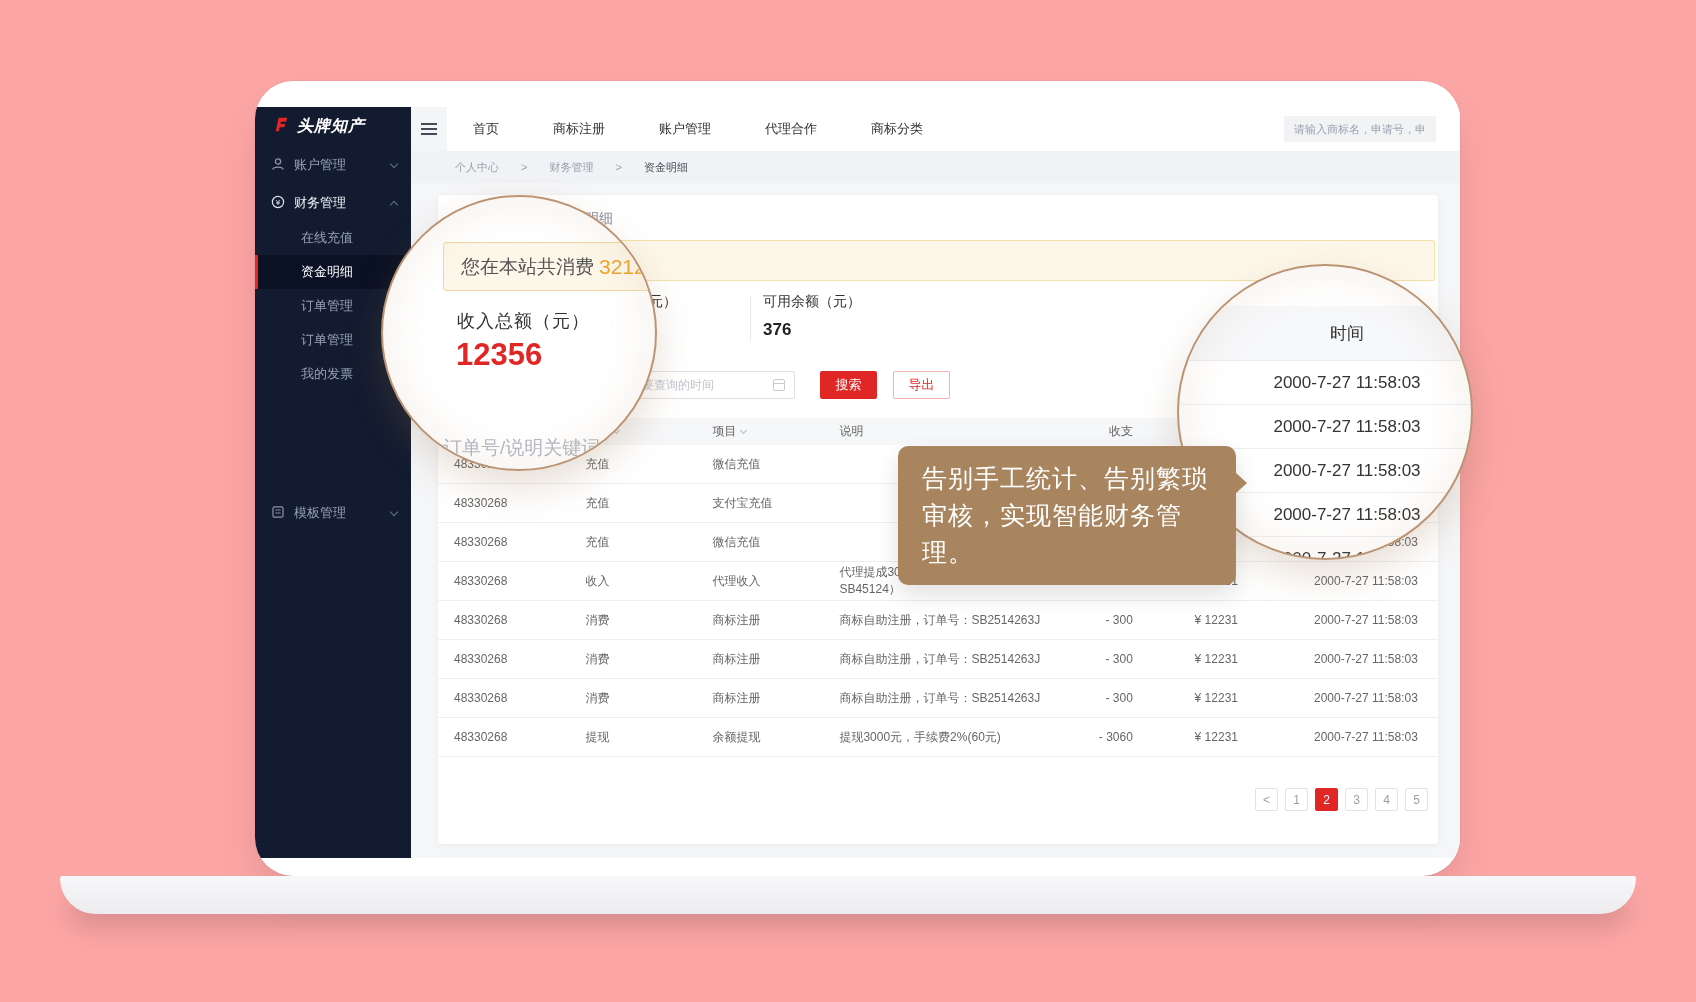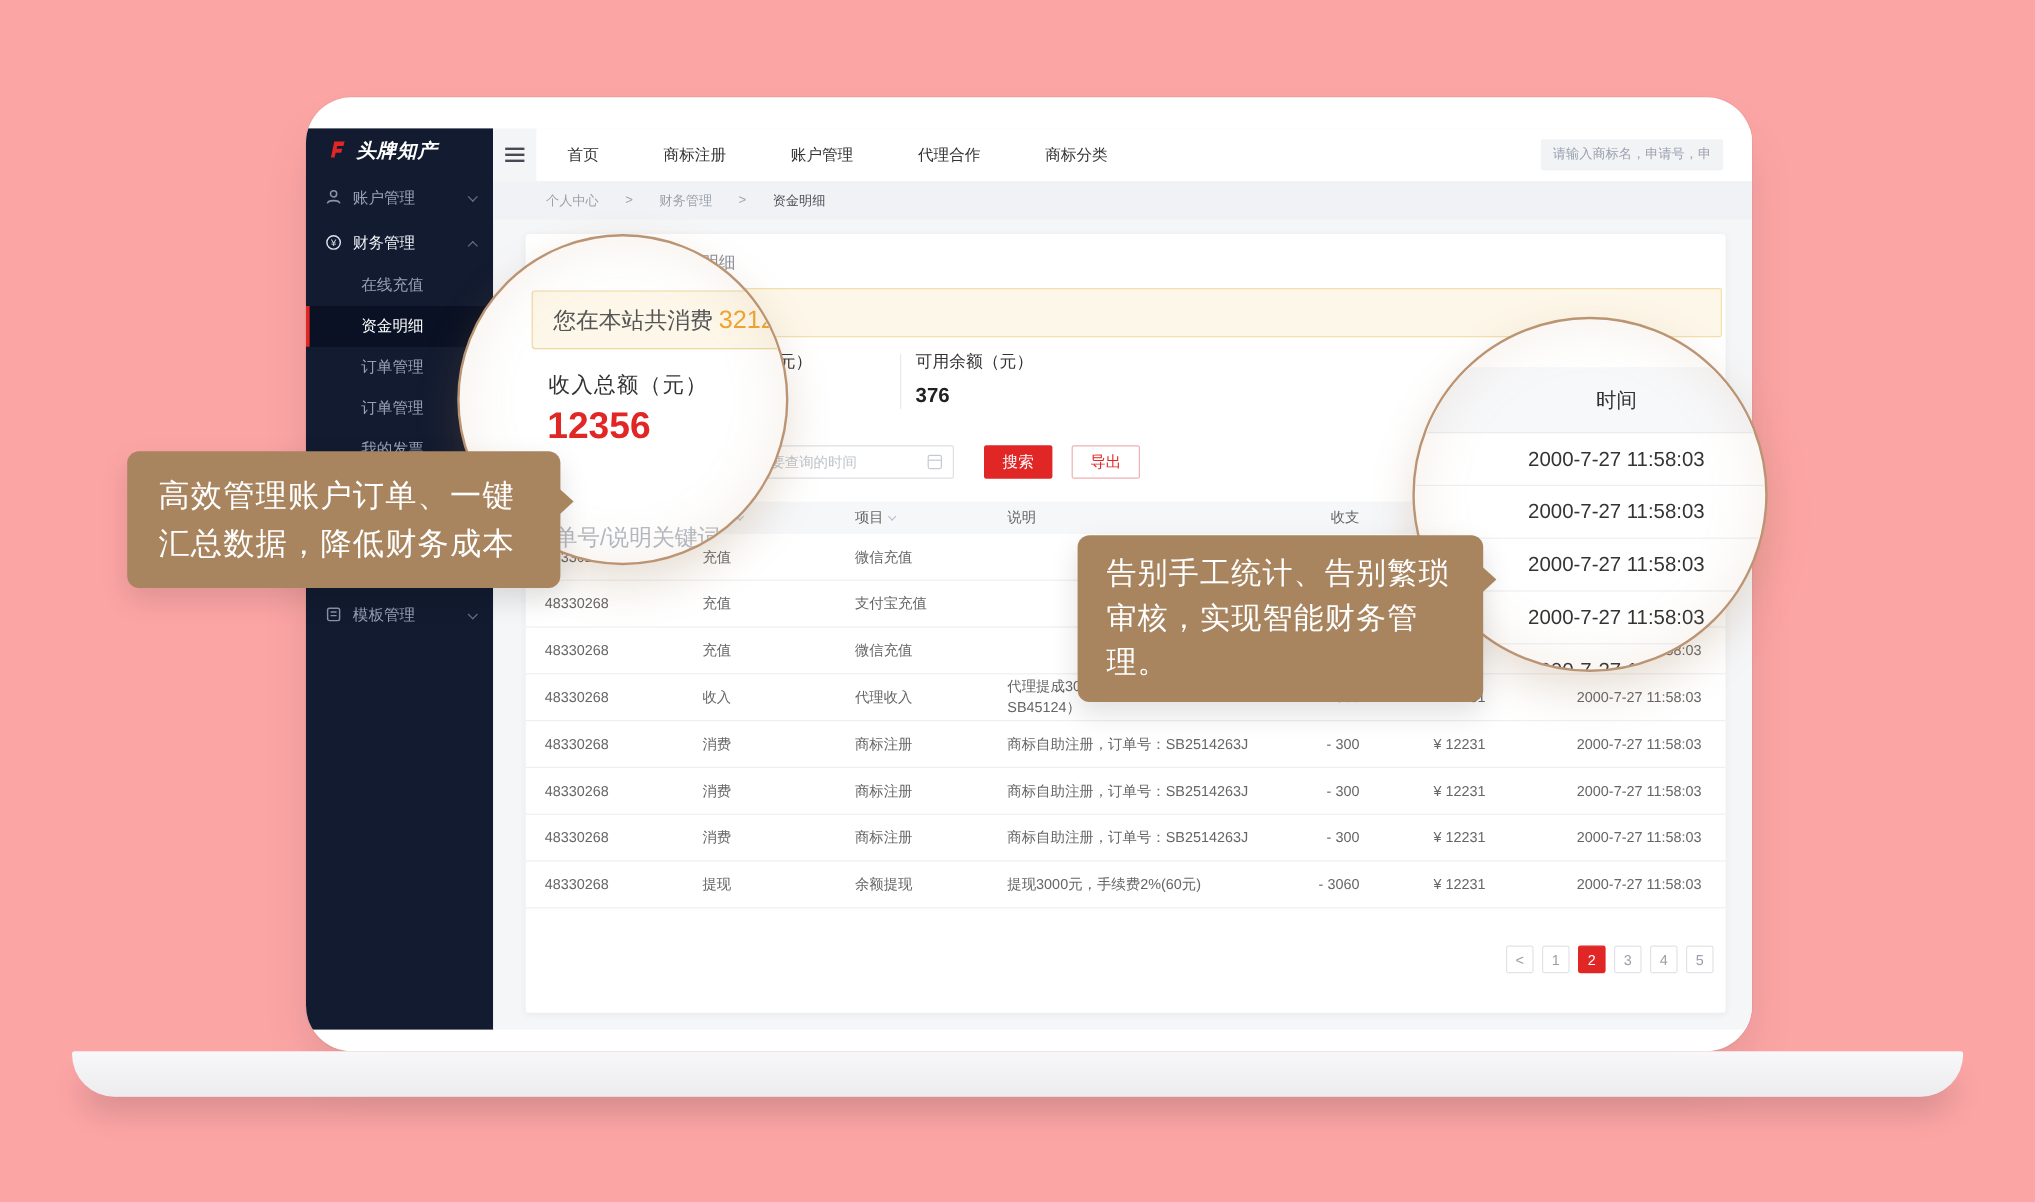--- a/index.html
+++ b/index.html
@@ -368,22 +368,18 @@
 
   <div class="mag mag-right">
     <div class="mr-headband">时间</div>
     <div class="mr-row" style="top:95px">2000-7-27  11:58:03</div>
     <div class="mr-row" style="top:139px">2000-7-27  11:58:03</div>
     <div class="mr-row" style="top:183px">2000-7-27  11:58:03</div>
     <div class="mr-row" style="top:227px">2000-7-27  11:58:03</div>
     <div class="mr-row" style="top:271px">2000-7-27  11:58:03</div>
   </div>
 
-  <div class="callout co-left">
-    <span>高效管理账户订单、一键汇总数据，降低财务成本</span>
-    <span class="arrow"></span>
-  </div>
   <div class="callout co-right">
     <span>告别手工统计、告别繁琐审核，实现智能财务管理。</span>
     <span class="arrow"></span>
   </div>
 
 </div>
 
 </body></html>

